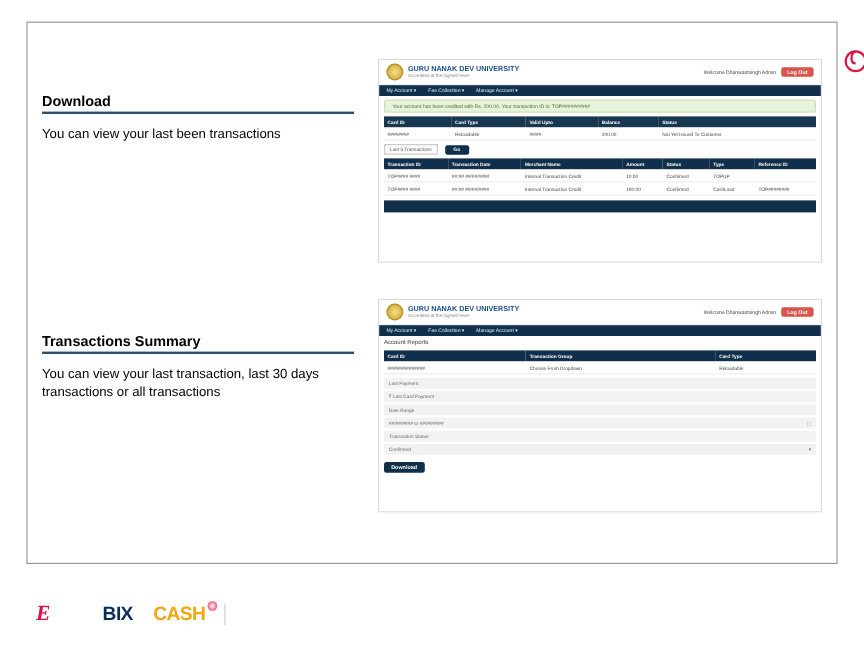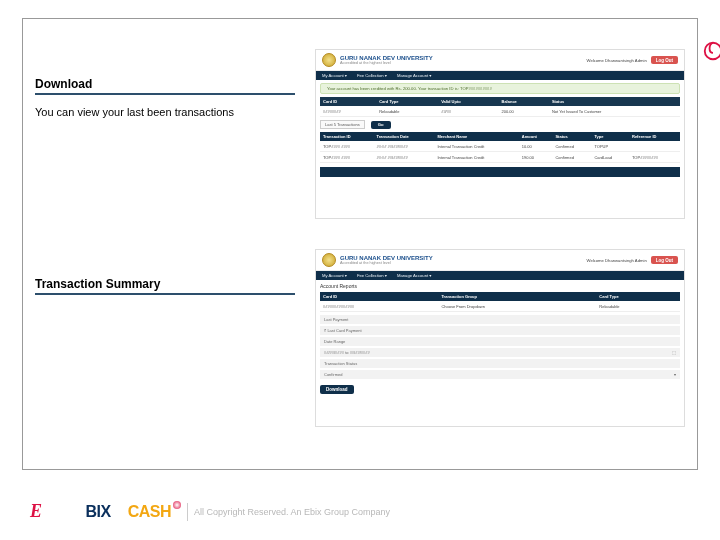--- a/index.html
+++ b/index.html
@@ -318,21 +318,22 @@
               <td>Confirmed</td>
               <td>CardLoad</td>
               <td>TOP########</td>
         </tr>
       </tbody>
         </table>
       <div class="darkfoot"></div>
     </div>
 
     <div class="left-col" style="top:258px;">
-      <div class="section-title">Transaction Summary</div>
+      <div class="section-title">Transactions Summary</div>
+      <div class="section-desc">You can view your last transaction, last 30 days transactions or all transactions</div>
     </div>
 
     <div class="shot" style="top:230px; left:292px; width:370px; height:178px;">
       <div class="shot-hdr">
         <div class="uni-brand">
           <div class="uni-logo"></div>
           <div>
             <div class="uni-name">GURU NANAK DEV UNIVERSITY</div>
             <div class="uni-sub">Accredited at the highest level</div>
           </div>
@@ -398,14 +399,13 @@
 </div>
 
 <div class="footer">
   <div class="ebix-logo">
     <span class="ebix-e">E</span>
       <span class="ebix-bix">BIX</span>
       <span class="ebix-cash">CASH</span>
       <span class="fine"></span>
   </div>
   <div style="width:1px;height:18px;background:#ccc;"></div>
-  <div class="copy">All Copyright Reserved. An Ebix Group Company</div>
 </div>
 
 </body></html>

